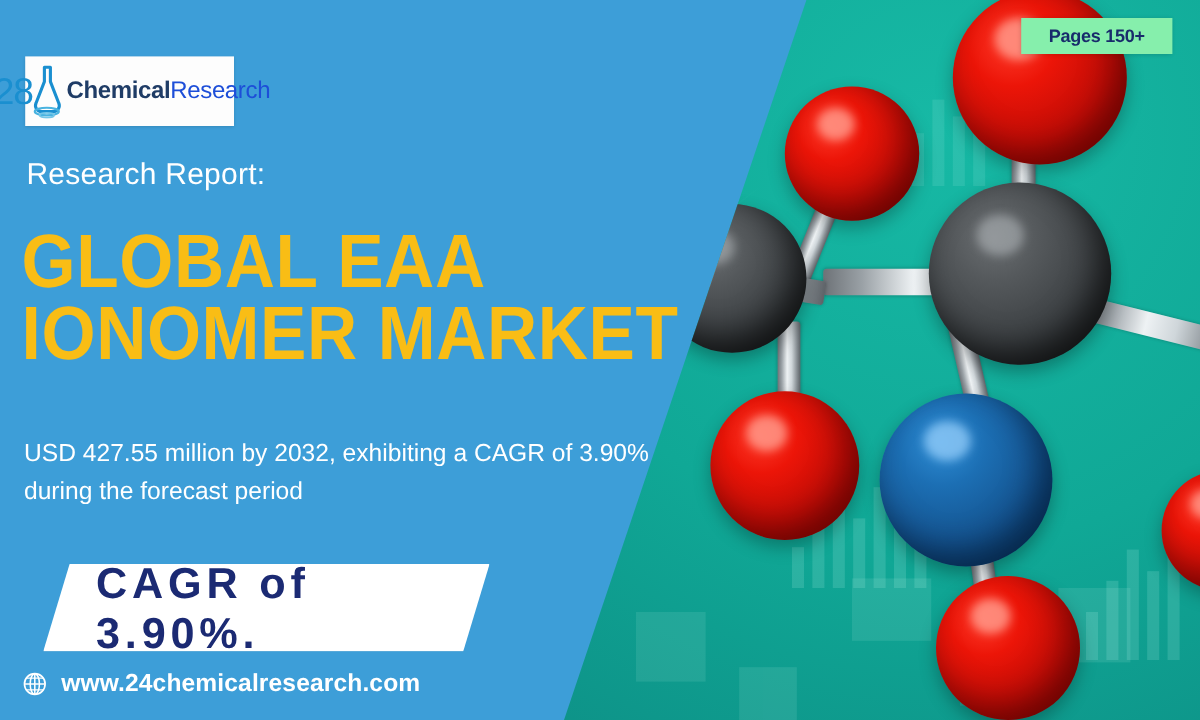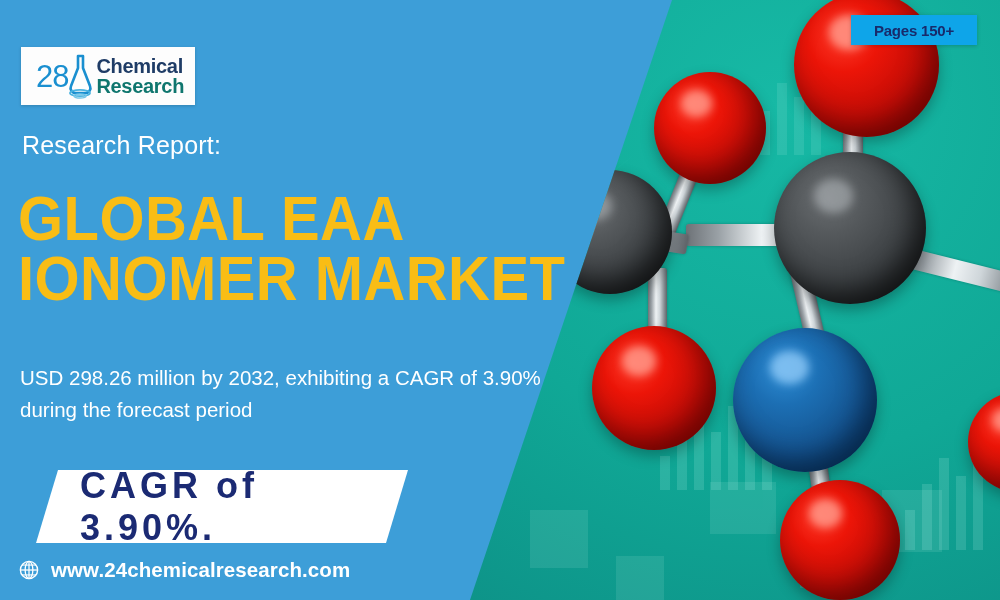--- a/index.html
+++ b/index.html
@@ -91,23 +91,23 @@
     display:flex; align-items:center; justify-content:center;
     box-shadow:0 1px 3px rgba(0,0,0,.18);
   }
   .logo-inner{ display:flex; align-items:center; gap:2px; padding-left:4px; }
   .logo-24{
     font-family:"Liberation Sans", sans-serif;
     font-size:31px; font-weight:400; color:#1a8fd0;
     letter-spacing:-1px; line-height:1;
   }
   .flask-wrap{ position:relative; width:26px; height:46px; margin-left:-3px; }
-  .logo-words{ display:flex; flex-direction:column; line-height:1.02; margin-left:1px; }
+  .logo-words{ display:flex; flex-direction:row; line-height:1.02; margin-left:1px; }
   .logo-words .w1{ font-size:20px; font-weight:700; color:#1f3c66; letter-spacing:-.3px; }
-  .logo-words .w2{ font-size:20px; font-weight:700; color:#0f766e; letter-spacing:-.3px; }
+  .logo-words .w2{ font-size:20px; font-weight:400; color:#1d4ed8; letter-spacing:-.3px; }
 
   
   .kicker{
     position:absolute; left:22px; top:131px;
     font-size:25px; color:#ffffff; font-weight:400; letter-spacing:.2px;
   }
   .title{
     position:absolute; left:18px; top:188px;
     width:600px;
     color:#f9bd15;
@@ -154,21 +154,21 @@
   }
   .globe-icon{ width:22px; height:22px; display:block; }
   .url{
     color:#ffffff; font-size:20.5px; font-weight:700; letter-spacing:.1px;
   }
 
   
   .pages-badge{
     position:absolute; left:851px; top:15px;
     width:126px; height:30px;
-    background:#0ea5e9;
+    background:#86efac;
     display:flex; align-items:center; justify-content:center;
     box-shadow:0 1px 4px rgba(0,0,0,.2);
   }
   .pages-badge span{
     color:#182b6b; font-size:15px; font-weight:700; letter-spacing:-.2px;
   }
 </style>
 </head>
 <body>
 
@@ -254,21 +254,21 @@
       </span>
       <span class="logo-words">
         <span class="w1">Chemical</span>
         <span class="w2">Research</span>
       </span>
     </div>
   </div>
 
   <div class="kicker">Research Report:</div>
   <h1 class="title">GLOBAL EAA IONOMER MARKET</h1>
-  <p class="subtitle">USD 298.26 million by 2032, exhibiting a CAGR of 3.90% during the forecast period</p>
+  <p class="subtitle">USD 427.55 million by 2032, exhibiting a CAGR of 3.90% during the forecast period</p>
 
   <div class="cagr-badge">
     <span class="cagr-text">CAGR of 3.90%.</span>
   </div>
 
   <div class="footer">
     <span>
       <svg class="globe-icon" viewBox="0 0 24 24">
         <circle cx="12" cy="12" r="9.4" fill="none" stroke="#ffffff" stroke-width="1.5"></circle>
         <ellipse cx="12" cy="12" rx="4.2" ry="9.4" fill="none" stroke="#ffffff" stroke-width="1.4"></ellipse>

